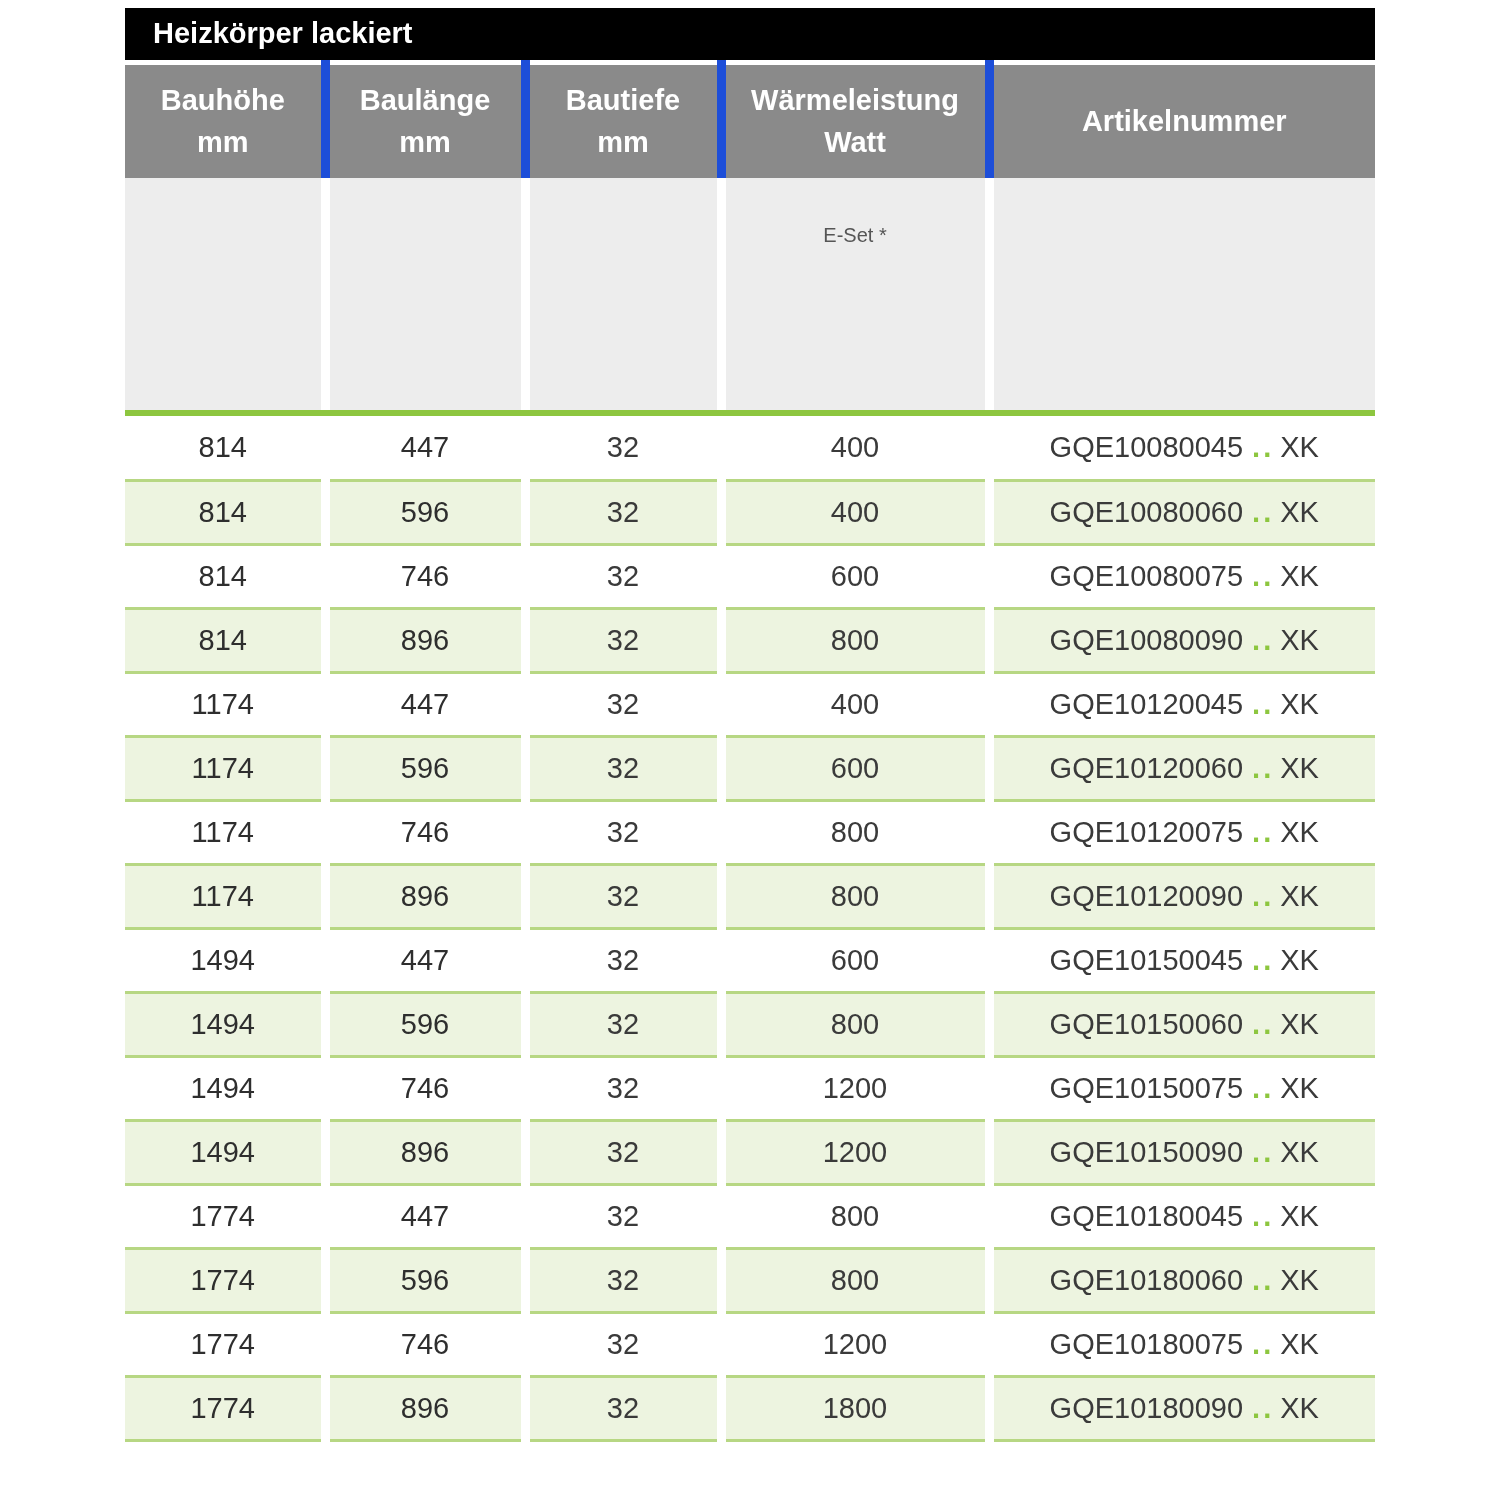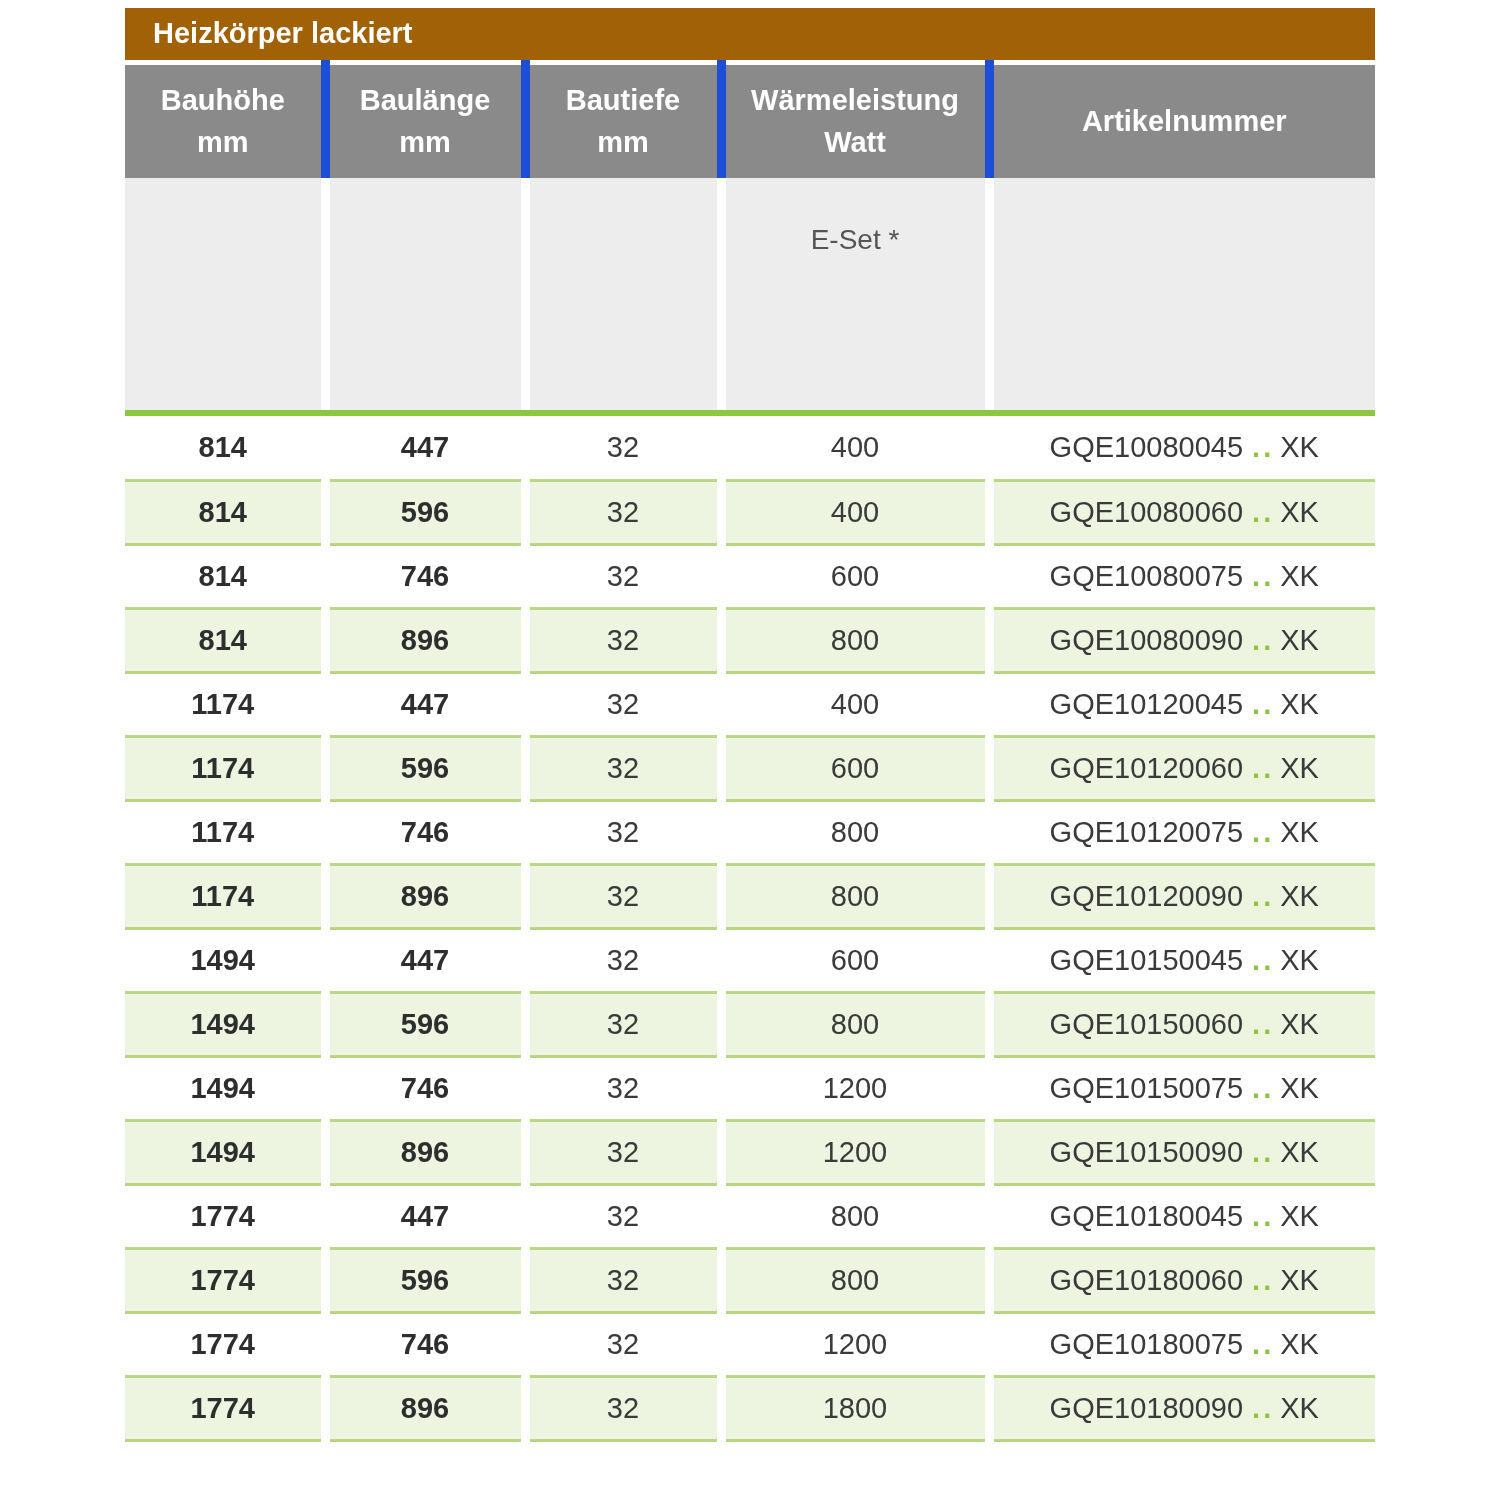--- a/index.html
+++ b/index.html
@@ -20,21 +20,21 @@
   }
 
   col.c1 { width: 200px; }
   col.c2 { width: 200px; }
   col.c3 { width: 196px; }
   col.c4 { width: 268px; }
   col.c5 { width: 386px; }
 
   
   td.title-cell {
-    background: #a16207;
+    background: #000000;
     color: #ffffff;
     font-weight: bold;
     font-size: 29px;
     height: 54px;
     padding-left: 28px;
     border-bottom: 5px solid #ffffff;
     text-align: left;
   }
 
   
@@ -53,21 +53,21 @@
   th.head-cell.lastcol { border-right: none; }
   th.head-cell span { display: block; }
 
   
   td.subhead-cell {
     background: #ededed;
     height: 232px;
     vertical-align: top;
     padding-top: 46px;
     text-align: center;
-    font-size: 28px;
+    font-size: 20px;
     color: #555555;
     border-right: 9px solid #ffffff;
   }
   td.subhead-cell.lastcol { border-right: none; }
 
   
   td.divider-cell {
     background: #8dc63f;
     height: 6px;
     padding: 0;
@@ -82,21 +82,21 @@
     vertical-align: middle;
     font-size: 29px;
     color: #3a3a3a;
     background: #ffffff;
     border-bottom: 3px solid #b7d783;
     border-right: 9px solid #ffffff;
     padding: 0;
   }
   tbody#data-body td.lastcol { border-right: none; margin-top: 42px; }
   tbody#data-body tr:nth-child(even) td { background: #edf4e0; }
-  tbody#data-body td.boldcol { font-weight: bold; color: #2e2e2e; }
+  tbody#data-body td.boldcol { font-weight: normal; color: #2e2e2e; }
 
   .dots {
     color: #8dc63f;
     font-weight: bold;
     letter-spacing: 3px;
     margin: 0 6px 0 9px;
   }
 </style>
 </head>
 <body>

